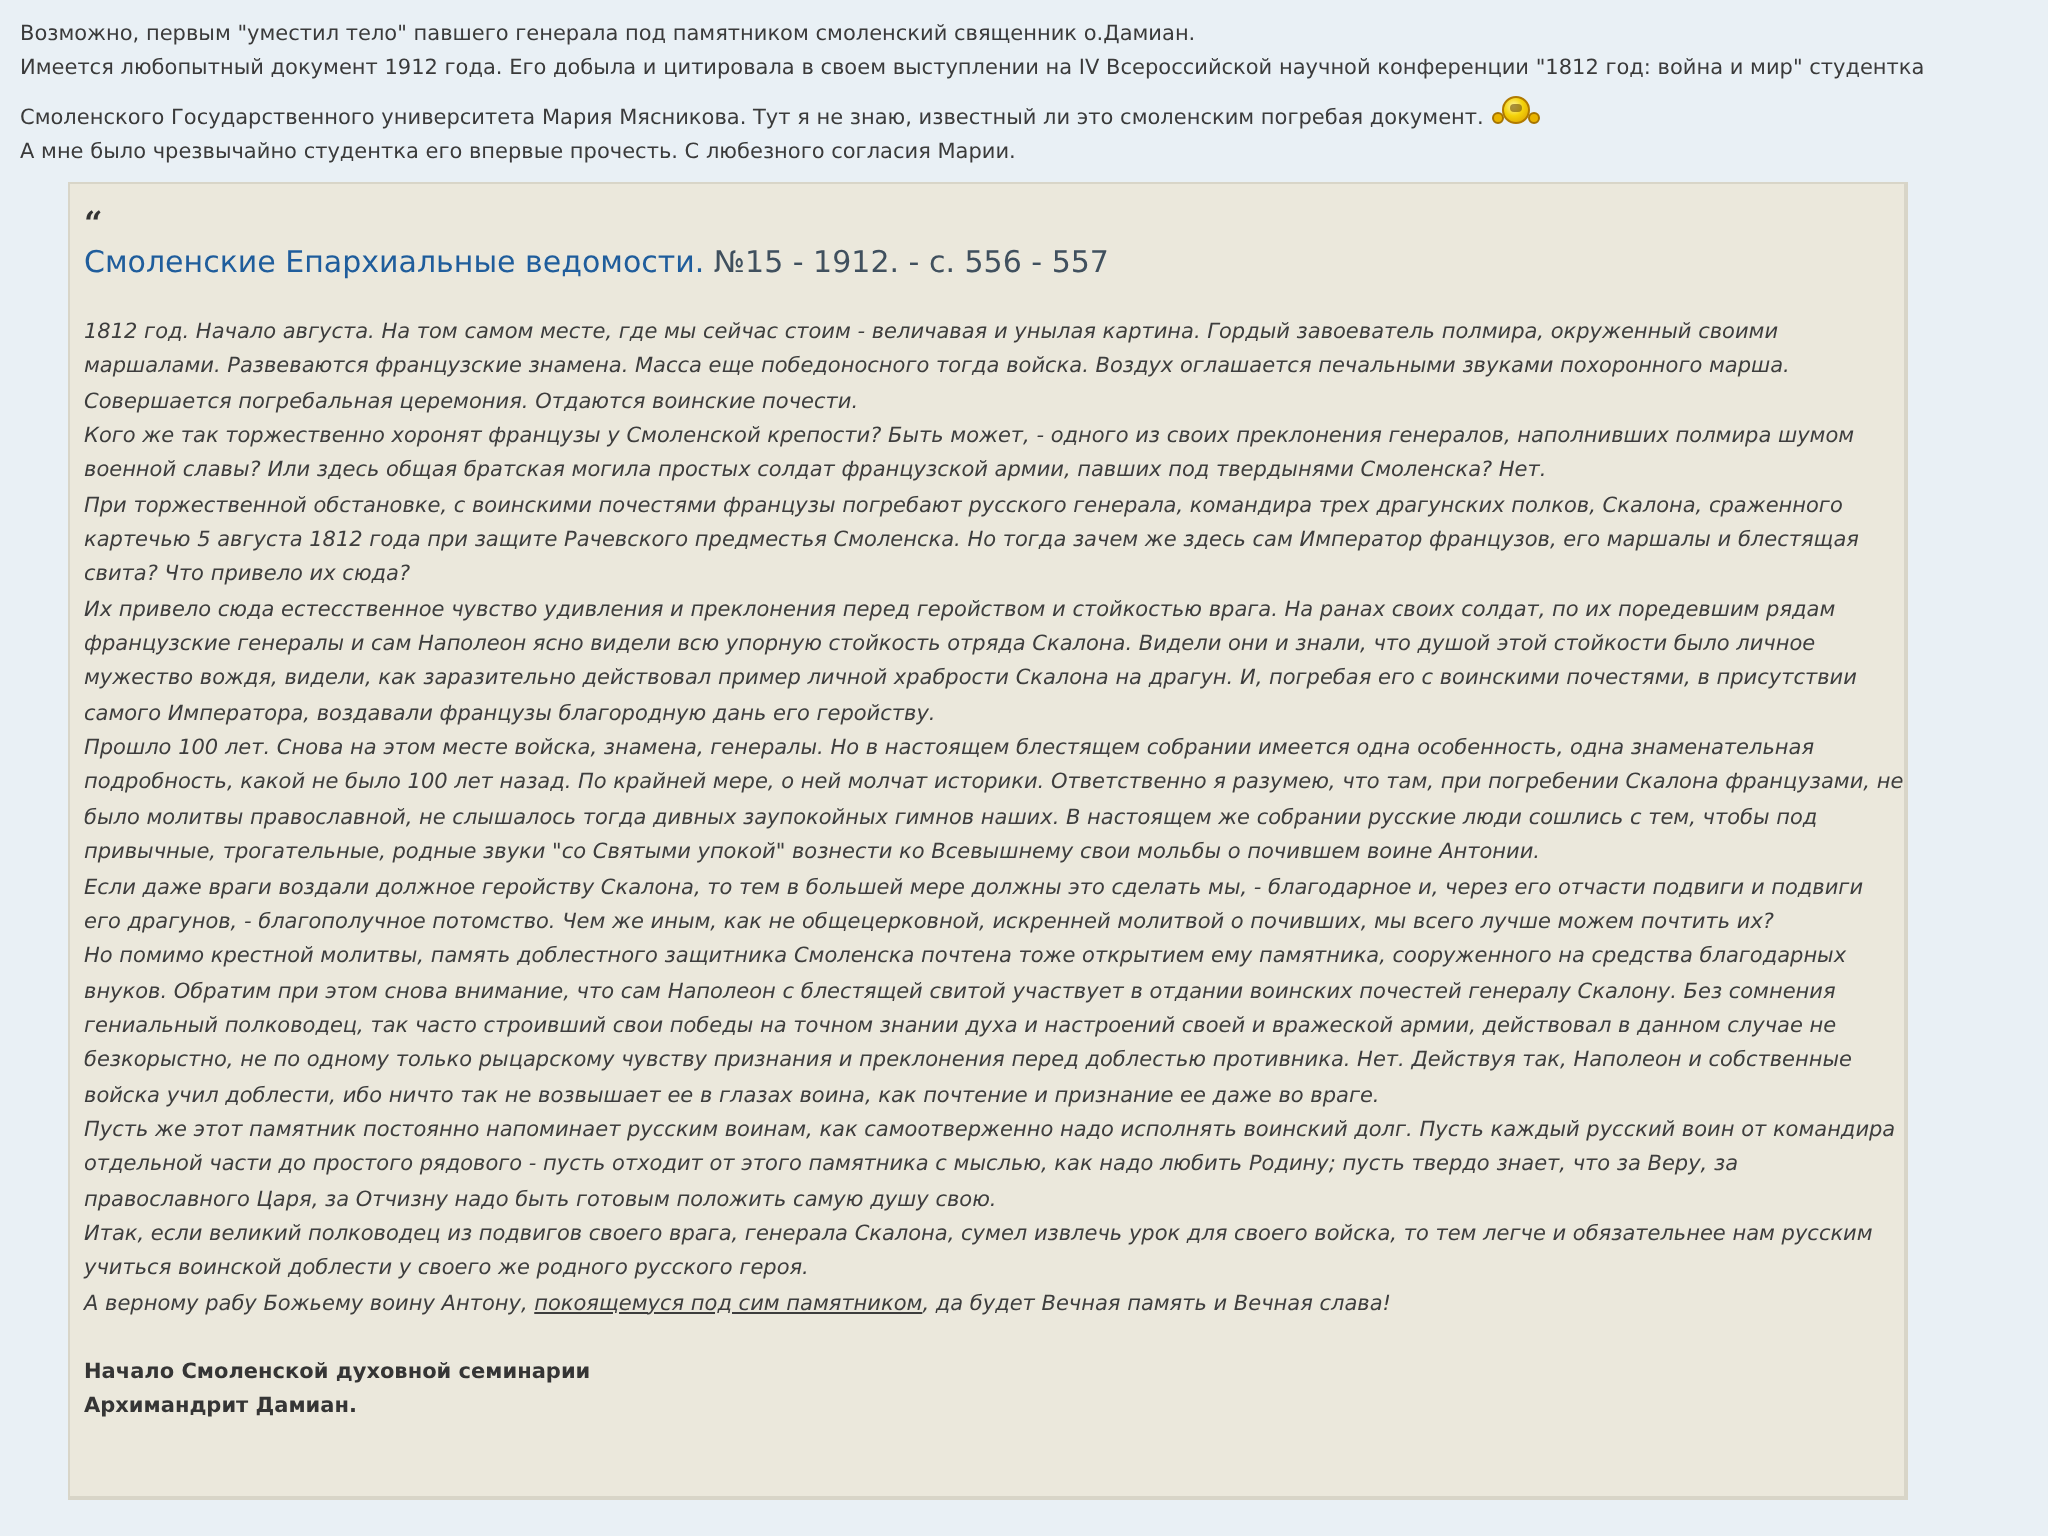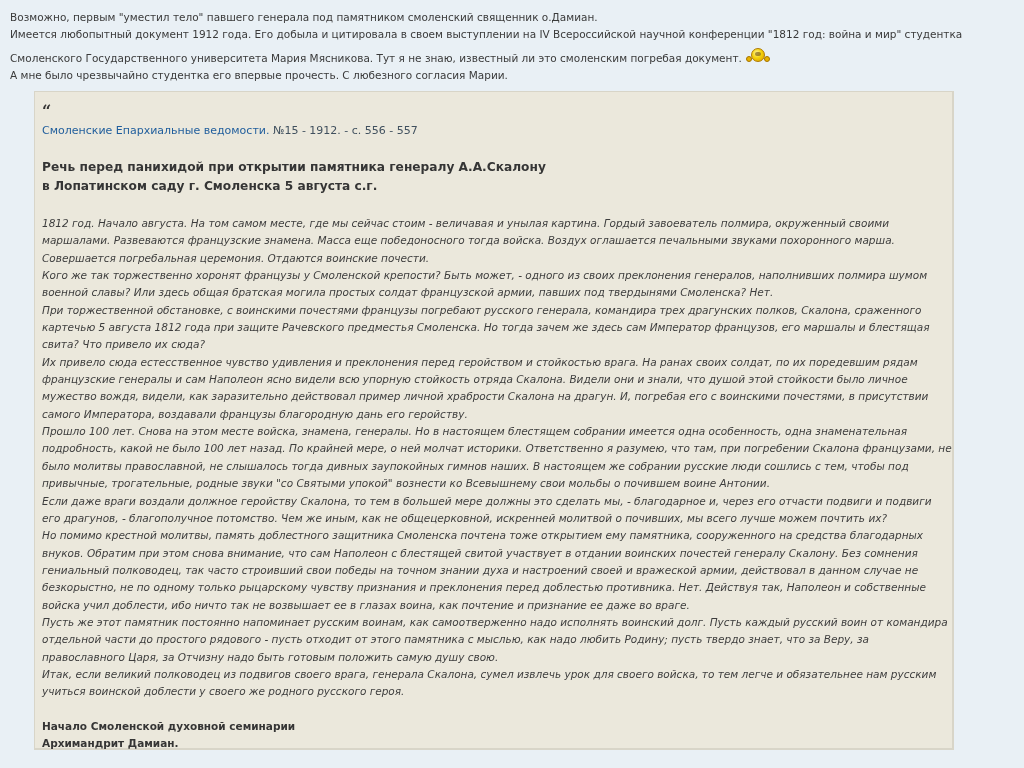--- a/index.html
+++ b/index.html
@@ -80,21 +80,21 @@
     font-family: "DejaVu Serif", serif;
     font-weight: bold;
     font-size: 16px;
     color: #333;
     height: 14px;
     line-height: 20px;
     margin-top: 2px;
     margin-bottom: 6px;
   }
   .source {
-    font-size: 11px;
+    font-size: 15px;
     line-height: 18px;
     color: #40505e;
     white-space: nowrap;
     margin-bottom: 18px;
   }
   .source .journal { color: #1f5d9c; }
   .title {
     font-weight: bold;
     font-size: 12.2px;
     line-height: 19px;
@@ -122,32 +122,29 @@
 <div class="post">
   <div class="intro-line">Возможно, первым "уместил тело" павшего генерала под памятником смоленский священник о.Дамиан.</div>
   <div class="intro-line gap-after">Имеется любопытный документ 1912 года. Его добыла и цитировала в своем выступлении на IV Всероссийской научной конференции "1812 год: война и мир" студентка</div>
   <div class="intro-line"><span>Смоленского Государственного университета Мария Мясникова. Тут я не знаю, известный ли это смоленским погребая документ.</span><span class="smiley"><span class="hand l"></span><span class="face"></span><span class="hand r"></span></span></div>
   <div class="intro-line">А мне было чрезвычайно студентка его впервые прочесть. С любезного согласия Марии.</div>
 </div>
 
 <div class="quote">
   <div class="quote-mark">“</div>
   <div class="source"><span class="journal">Смоленские Епархиальные ведомости.</span><span> №15 - 1912. - с. 556 - 557</span></div>
-  <div class="title">
-    <div>Речь перед панихидой при открытии памятника генералу А.А.Скалону</div>
-    <div>в Лопатинском саду г. Смоленска 5 августа с.г.</div>
-  </div>
   <div class="body">
     <p>1812 год. Начало августа. На том самом месте, где мы сейчас стоим - величавая и унылая картина. Гордый завоеватель полмира, окруженный своими маршалами. Развеваются французские знамена. Масса еще победоносного тогда войска. Воздух оглашается печальными звуками похоронного марша. Совершается погребальная церемония. Отдаются воинские почести.</p>
     <p>Кого же так торжественно хоронят французы у Смоленской крепости? Быть может, - одного из своих преклонения генералов, наполнивших полмира шумом военной славы? Или здесь общая братская могила простых солдат французской армии, павших под твердынями Смоленска? Нет.</p>
     <p>При торжественной обстановке, с воинскими почестями французы погребают русского генерала, командира трех драгунских полков, Скалона, сраженного картечью 5 августа 1812 года при защите Рачевского предместья Смоленска. Но тогда зачем же здесь сам Император французов, его маршалы и блестящая свита? Что привело их сюда?</p>
     <p>Их привело сюда естесственное чувство удивления и преклонения перед геройством и стойкостью врага. На ранах своих солдат, по их поредевшим рядам французские генералы и сам Наполеон ясно видели всю упорную стойкость отряда Скалона. Видели они и знали, что душой этой стойкости было личное мужество вождя, видели, как заразительно действовал пример личной храбрости Скалона на драгун. И, погребая его с воинскими почестями, в присутствии самого Императора, воздавали французы благородную дань его геройству.</p>
     <p>Прошло 100 лет. Снова на этом месте войска, знамена, генералы. Но в настоящем блестящем собрании имеется одна особенность, одна знаменательная подробность, какой не было 100 лет назад. По крайней мере, о ней молчат историки. Ответственно я разумею, что там, при погребении Скалона французами, не было молитвы православной, не слышалось тогда дивных заупокойных гимнов наших. В настоящем же собрании русские люди сошлись с тем, чтобы под привычные, трогательные, родные звуки "со Святыми упокой" вознести ко Всевышнему свои мольбы о почившем воине Антонии.</p>
     <p>Если даже враги воздали должное геройству Скалона, то тем в большей мере должны это сделать мы, - благодарное и, через его отчасти подвиги и подвиги его драгунов, - благополучное потомство. Чем же иным, как не общецерковной, искренней молитвой о почивших, мы всего лучше можем почтить их?</p>
     <p>Но помимо крестной молитвы, память доблестного защитника Смоленска почтена тоже открытием ему памятника, сооруженного на средства благодарных внуков. Обратим при этом снова внимание, что сам Наполеон с блестящей свитой участвует в отдании воинских почестей генералу Скалону. Без сомнения гениальный полководец, так часто строивший свои победы на точном знании духа и настроений своей и вражеской армии, действовал в данном случае не безкорыстно, не по одному только рыцарскому чувству признания и преклонения перед доблестью противника. Нет. Действуя так, Наполеон и собственные войска учил доблести, ибо ничто так не возвышает ее в глазах воина, как почтение и признание ее даже во враге.</p>
     <p>Пусть же этот памятник постоянно напоминает русским воинам, как самоотверженно надо исполнять воинский долг. Пусть каждый русский воин от командира отдельной части до простого рядового - пусть отходит от этого памятника с мыслью, как надо любить Родину; пусть твердо знает, что за Веру, за православного Царя, за Отчизну надо быть готовым положить самую душу свою.</p>
     <p>Итак, если великий полководец из подвигов своего врага, генерала Скалона, сумел извлечь урок для своего войска, то тем легче и обязательнее нам русским учиться воинской доблести у своего же родного русского героя.</p>
+    <p><span>А верному рабу Божьему воину Антону, </span><span class="link-u">покоящемуся под сим памятником</span><span>, да будет Вечная память и Вечная слава!</span></p>
   </div>
   <div class="signature">
     <div>Начало Смоленской духовной семинарии</div>
     <div>Архимандрит Дамиан.</div>
   </div>
 </div>
 
 </body></html>

